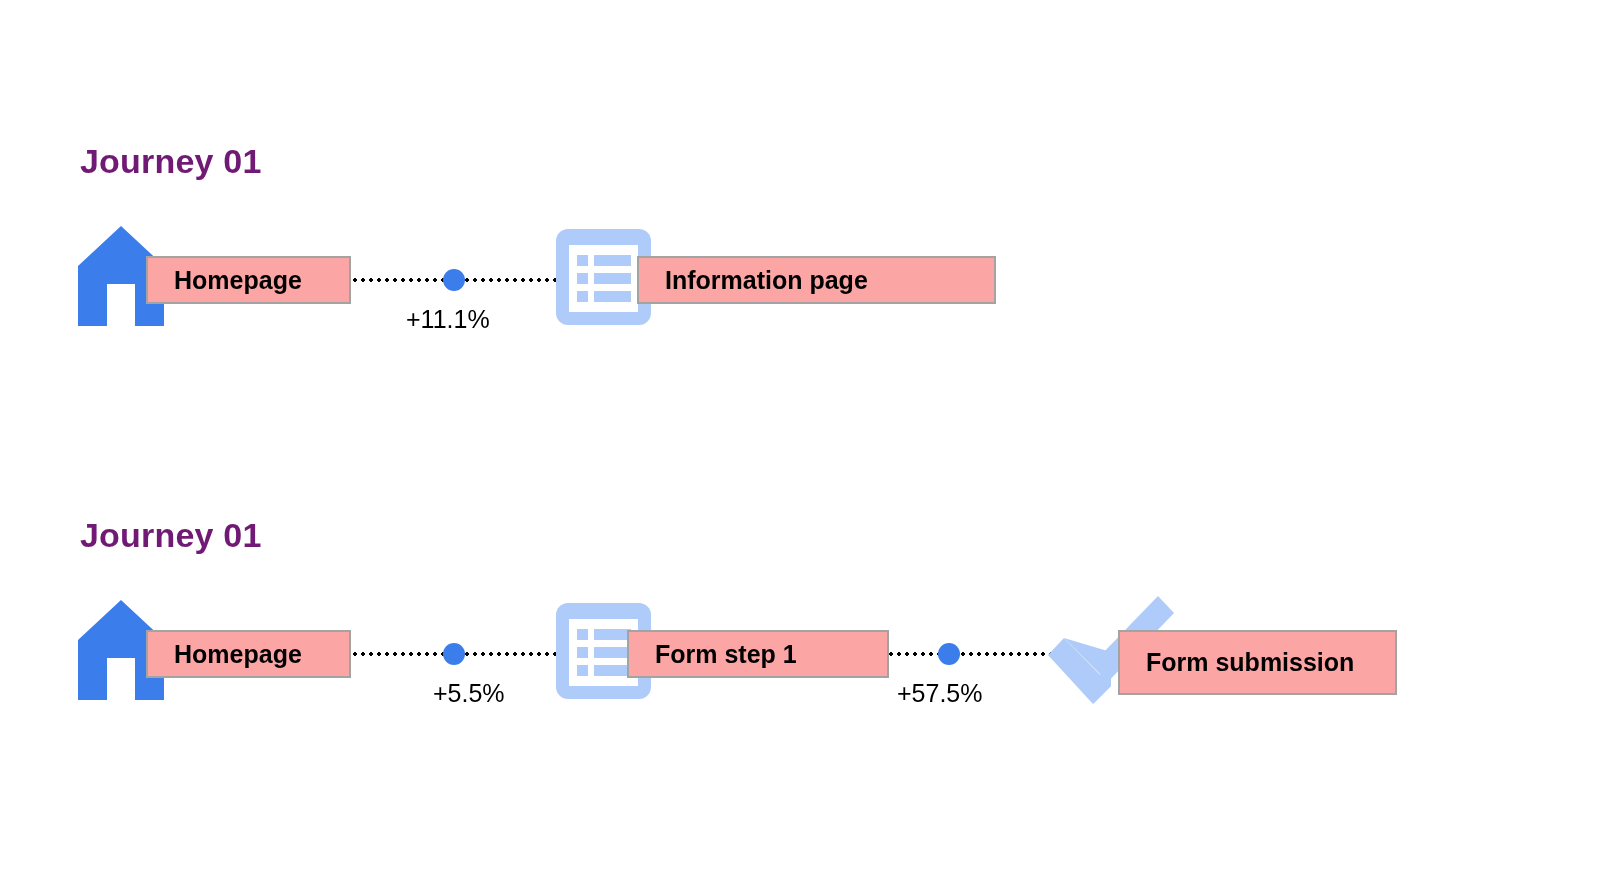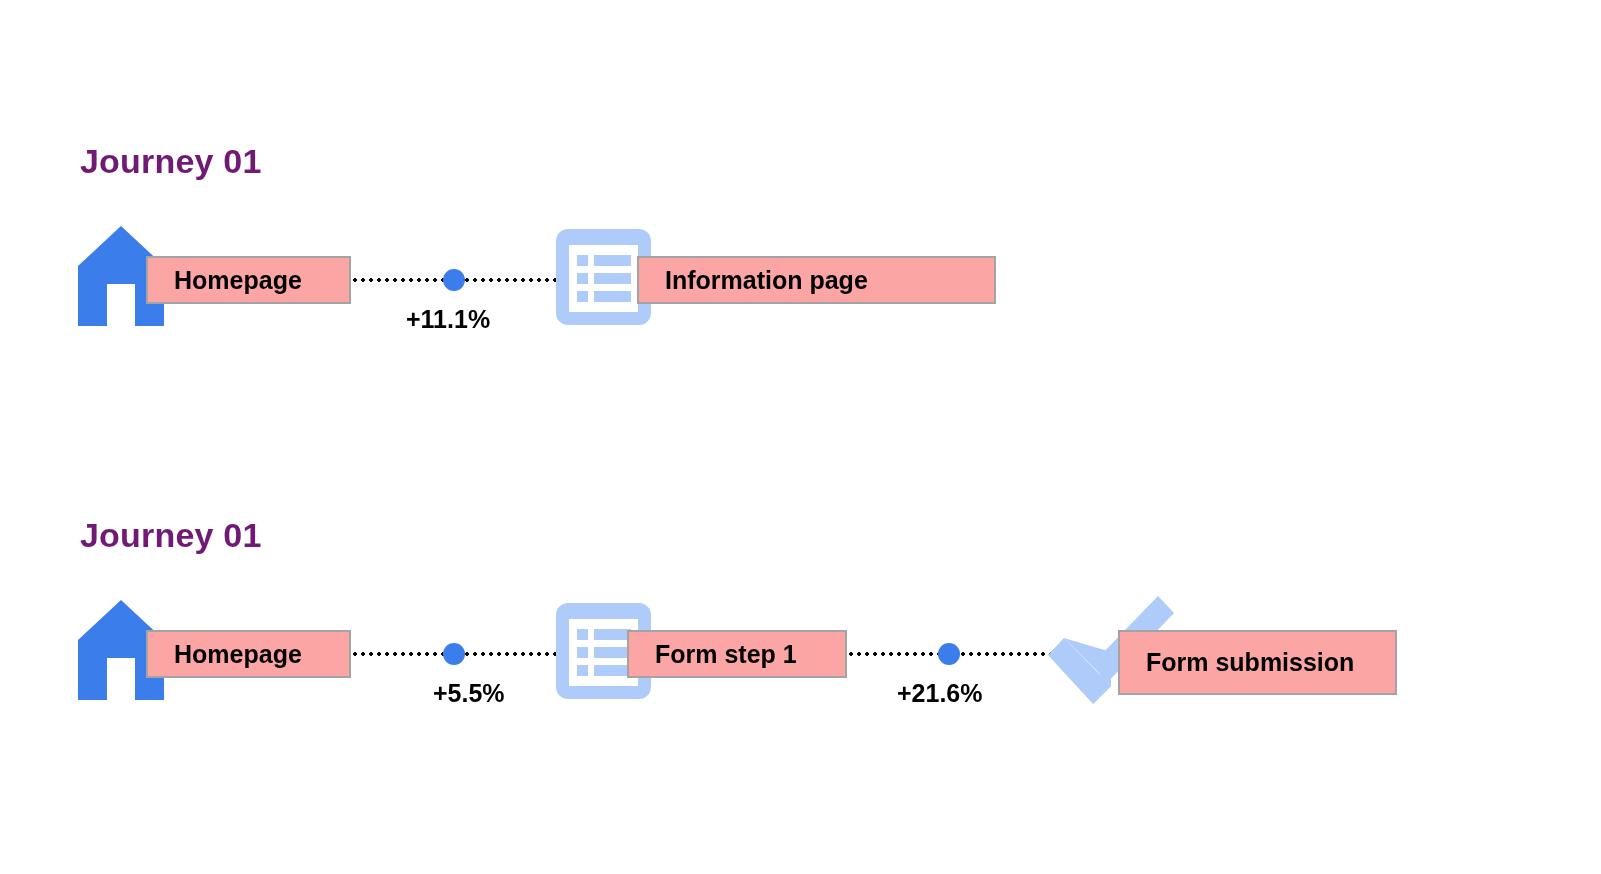--- a/index.html
+++ b/index.html
@@ -62,21 +62,21 @@
     position: absolute;
     width: 22px;
     height: 22px;
     border-radius: 50%;
     background: #3B7DEB;
     z-index: 4;
   }
   .connector-value {
     position: absolute;
     font-family: "Liberation Sans", sans-serif;
-    font-weight: bold;
+    font-weight: normal;
     font-size: 25px;
     color: #000000;
     white-space: nowrap;
     z-index: 4;
   }
   
   .icon-home {
     position: absolute;
     z-index: 3;
   }
@@ -151,27 +151,27 @@
       <rect x="13" y="16" width="69" height="67" fill="#FFFFFF"></rect>
       <rect x="21" y="26" width="11" height="11" fill="#AECBFA"></rect>
       <rect x="38" y="26" width="37" height="11" fill="#AECBFA"></rect>
       <rect x="21" y="44" width="11" height="11" fill="#AECBFA"></rect>
       <rect x="38" y="44" width="37" height="11" fill="#AECBFA"></rect>
       <rect x="21" y="62" width="11" height="11" fill="#AECBFA"></rect>
       <rect x="38" y="62" width="37" height="11" fill="#AECBFA"></rect>
     </svg>
   </div>
 
-  <div class="node-box" style="left:627px; top:630px; width:220px; height:48px;">
+  <div class="node-box" style="left:627px; top:630px; width:262px; height:48px;">
     <span class="node-label">Form step 1</span>
   </div>
 
   <div class="connector" style="left:847px; top:652px; width:218px;"></div>
   <div class="connector-dot" style="left:938px; top:643px;"></div>
-  <div class="connector-value" style="left:897px; top:679px;">+21.6%</div>
+  <div class="connector-value" style="left:897px; top:679px;">+57.5%</div>
 
   <div class="icon-check" style="left:1048px; top:596px; width:126px; height:112px;">
     <svg width="126" height="112" viewBox="0 0 126 112" xmlns="http://www.w3.org/2000/svg">
       <path d="M110 0 L126 17 L52 94 L52 60 Z" fill="#AECBFA"></path>
       <path d="M16 42 L0 59 L45 108 L63 90 Z" fill="#AECBFA"></path>
       <path d="M16 42 L52 78 L52 94 L45 108 L63 90 L63 56 Z" fill="#AECBFA"></path>
     </svg>
   </div>
 
   <div class="node-box" style="left:1118px; top:630px; width:279px; height:65px;">

